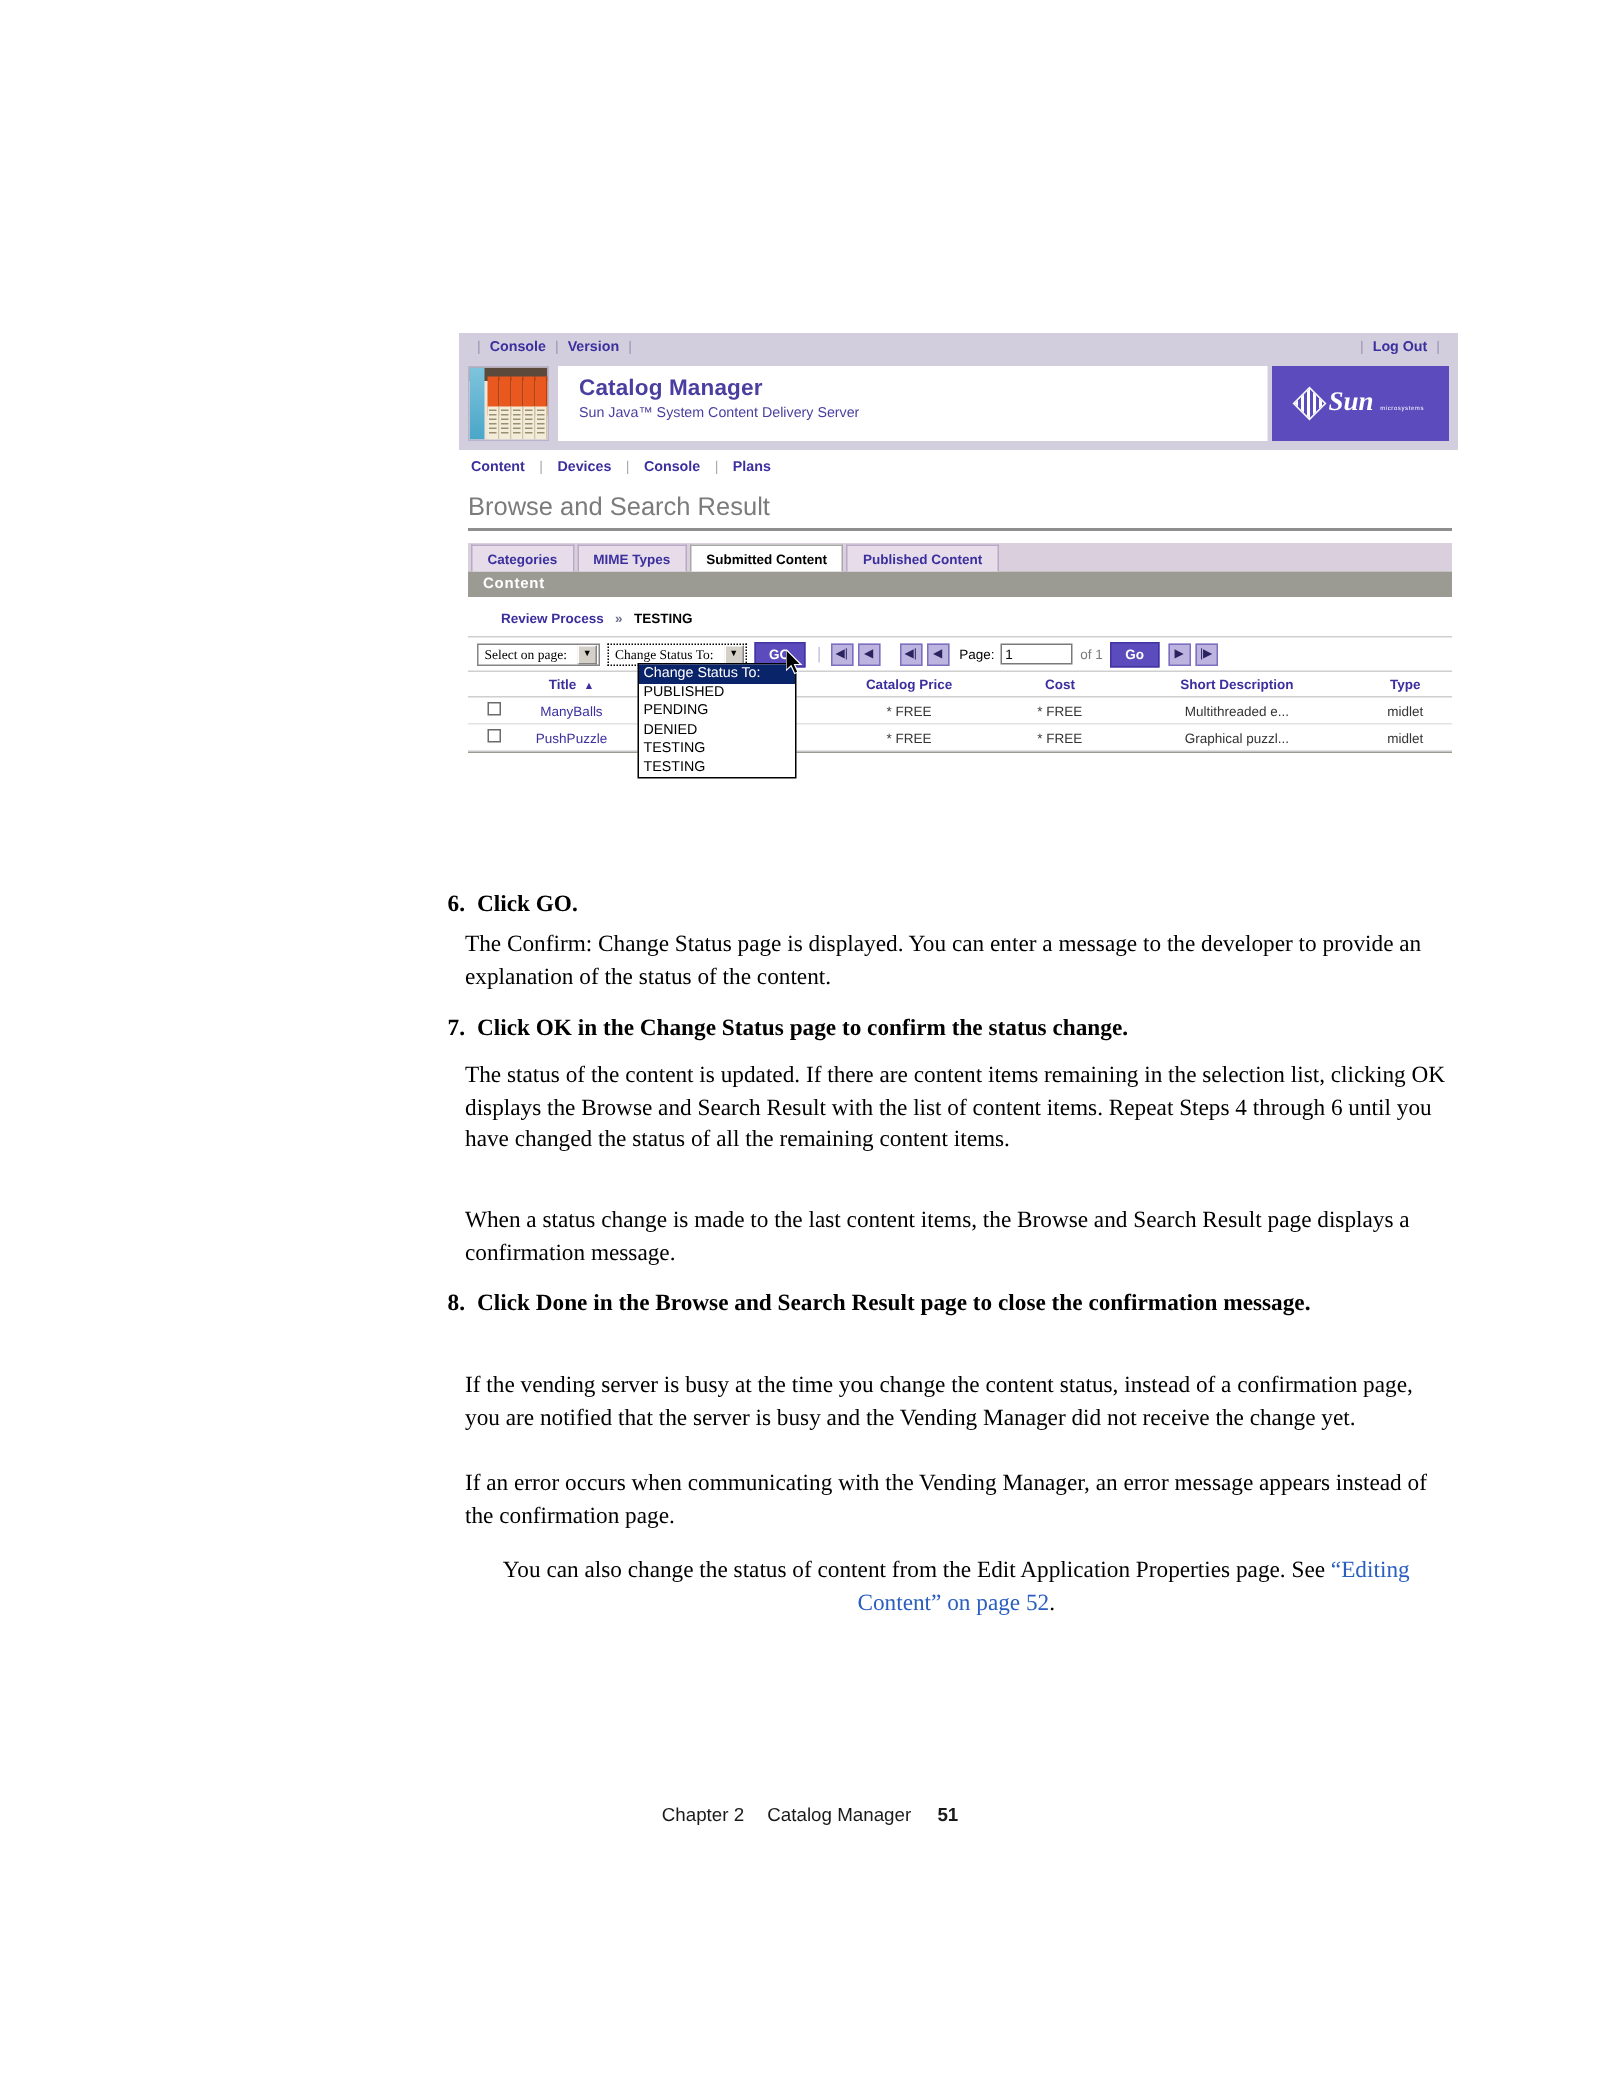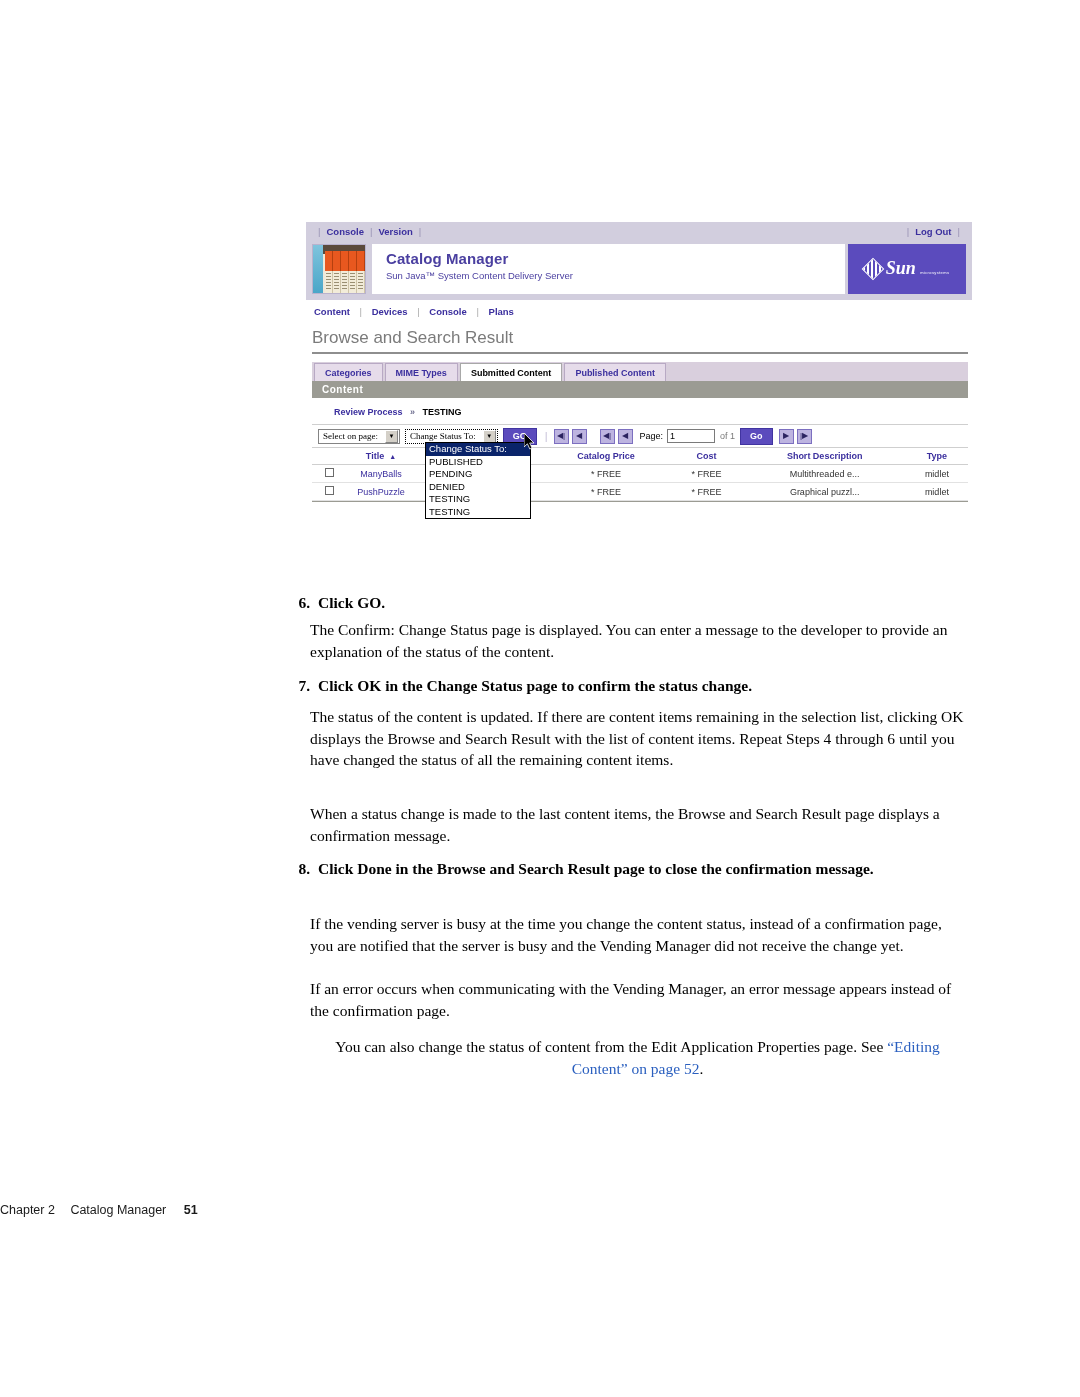--- a/index.html
+++ b/index.html
@@ -309,21 +309,21 @@
     width:655px;
     font-family:"Liberation Serif",serif;
     font-size:15.5px;
     line-height:21.5px;
     color:#000;
   }
   .para a{color:#2a5fbf;text-decoration:none;}
   .footer{
     position:absolute;
     left:0;top:1203px;width:1080px;
-    text-align:left;
+    text-align:center;
     font-family:"Liberation Sans",sans-serif;
     font-size:12.5px;
     color:#1a1a1a;
   }
   .footer .pnum{font-weight:bold;margin-left:14px;}
   .footer .ch{margin-right:12px;}
 </style>
 </head>
 <body>
 

